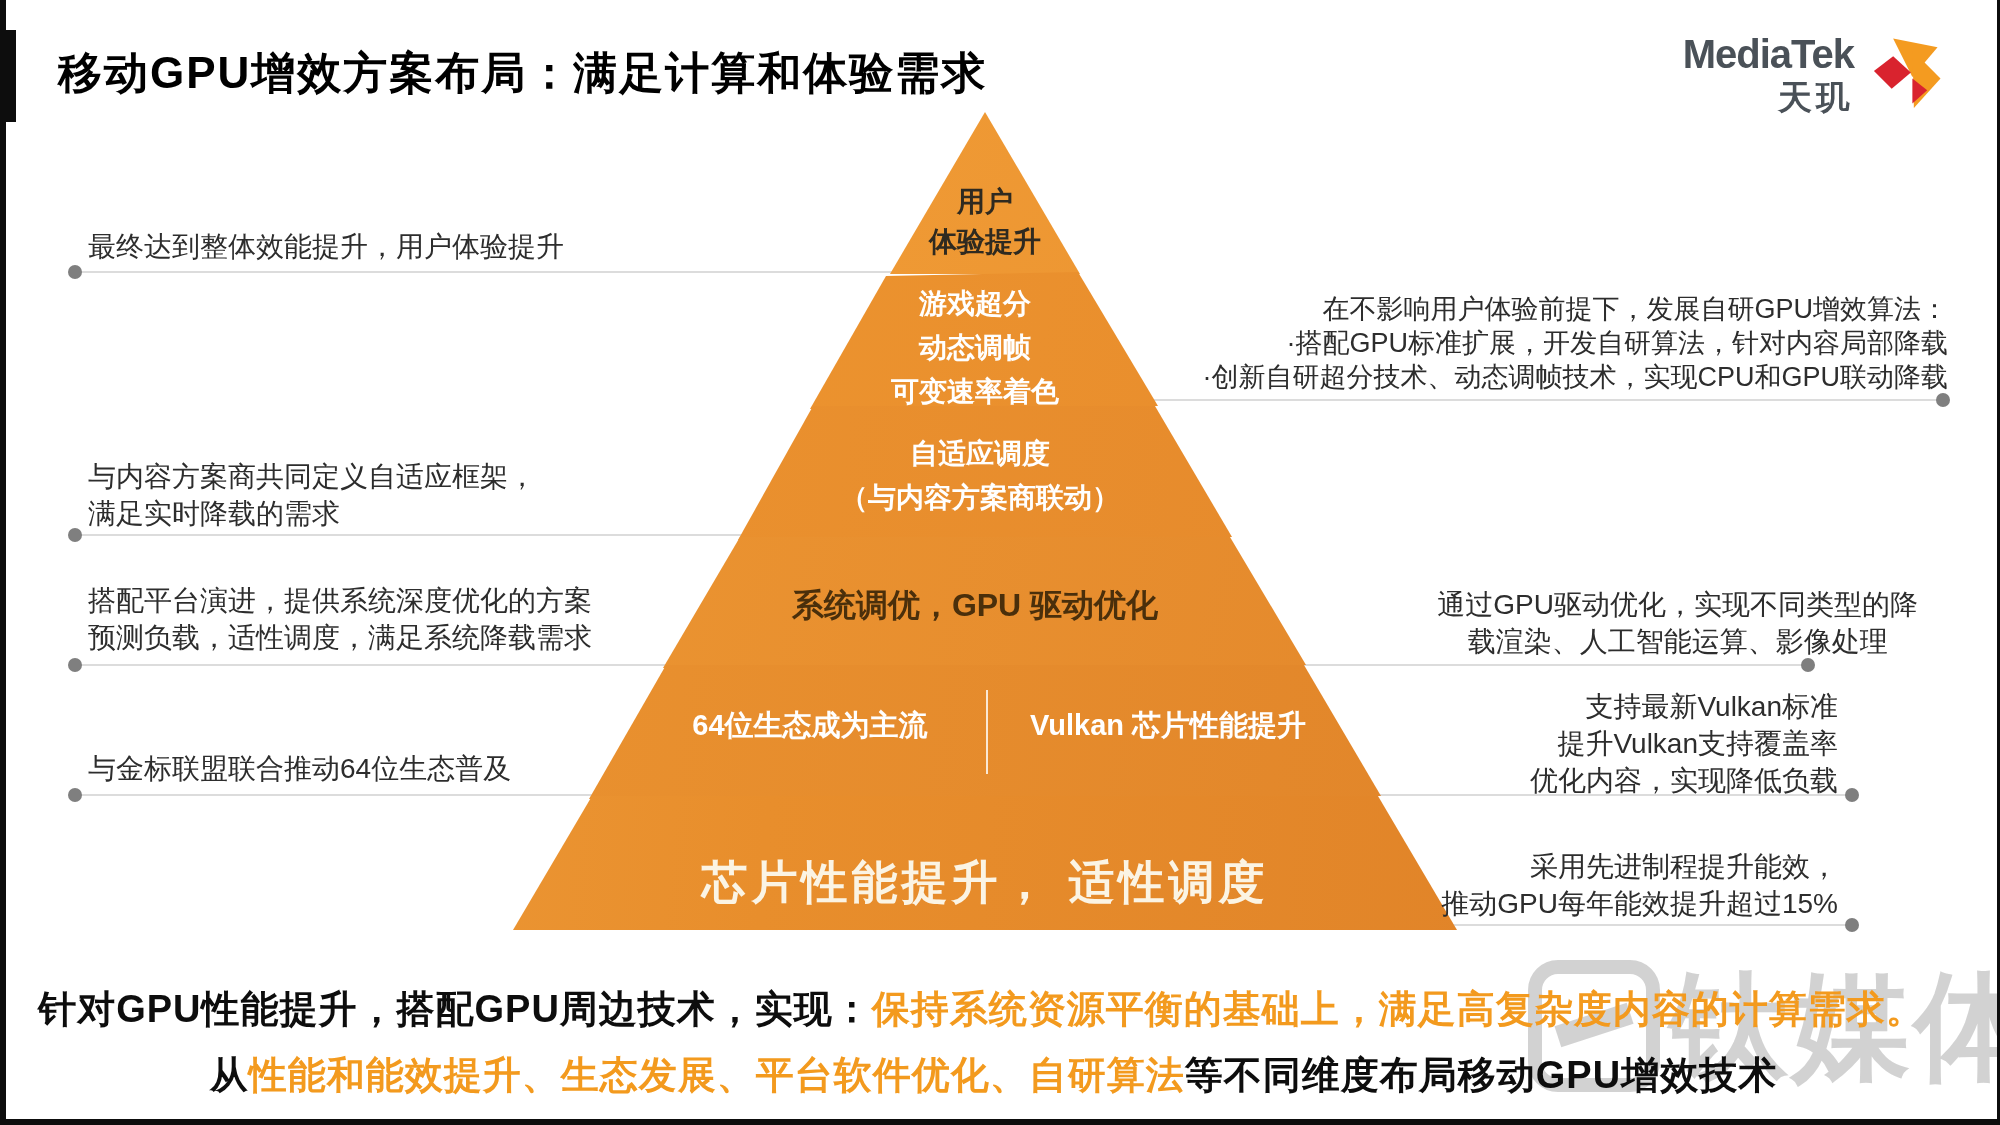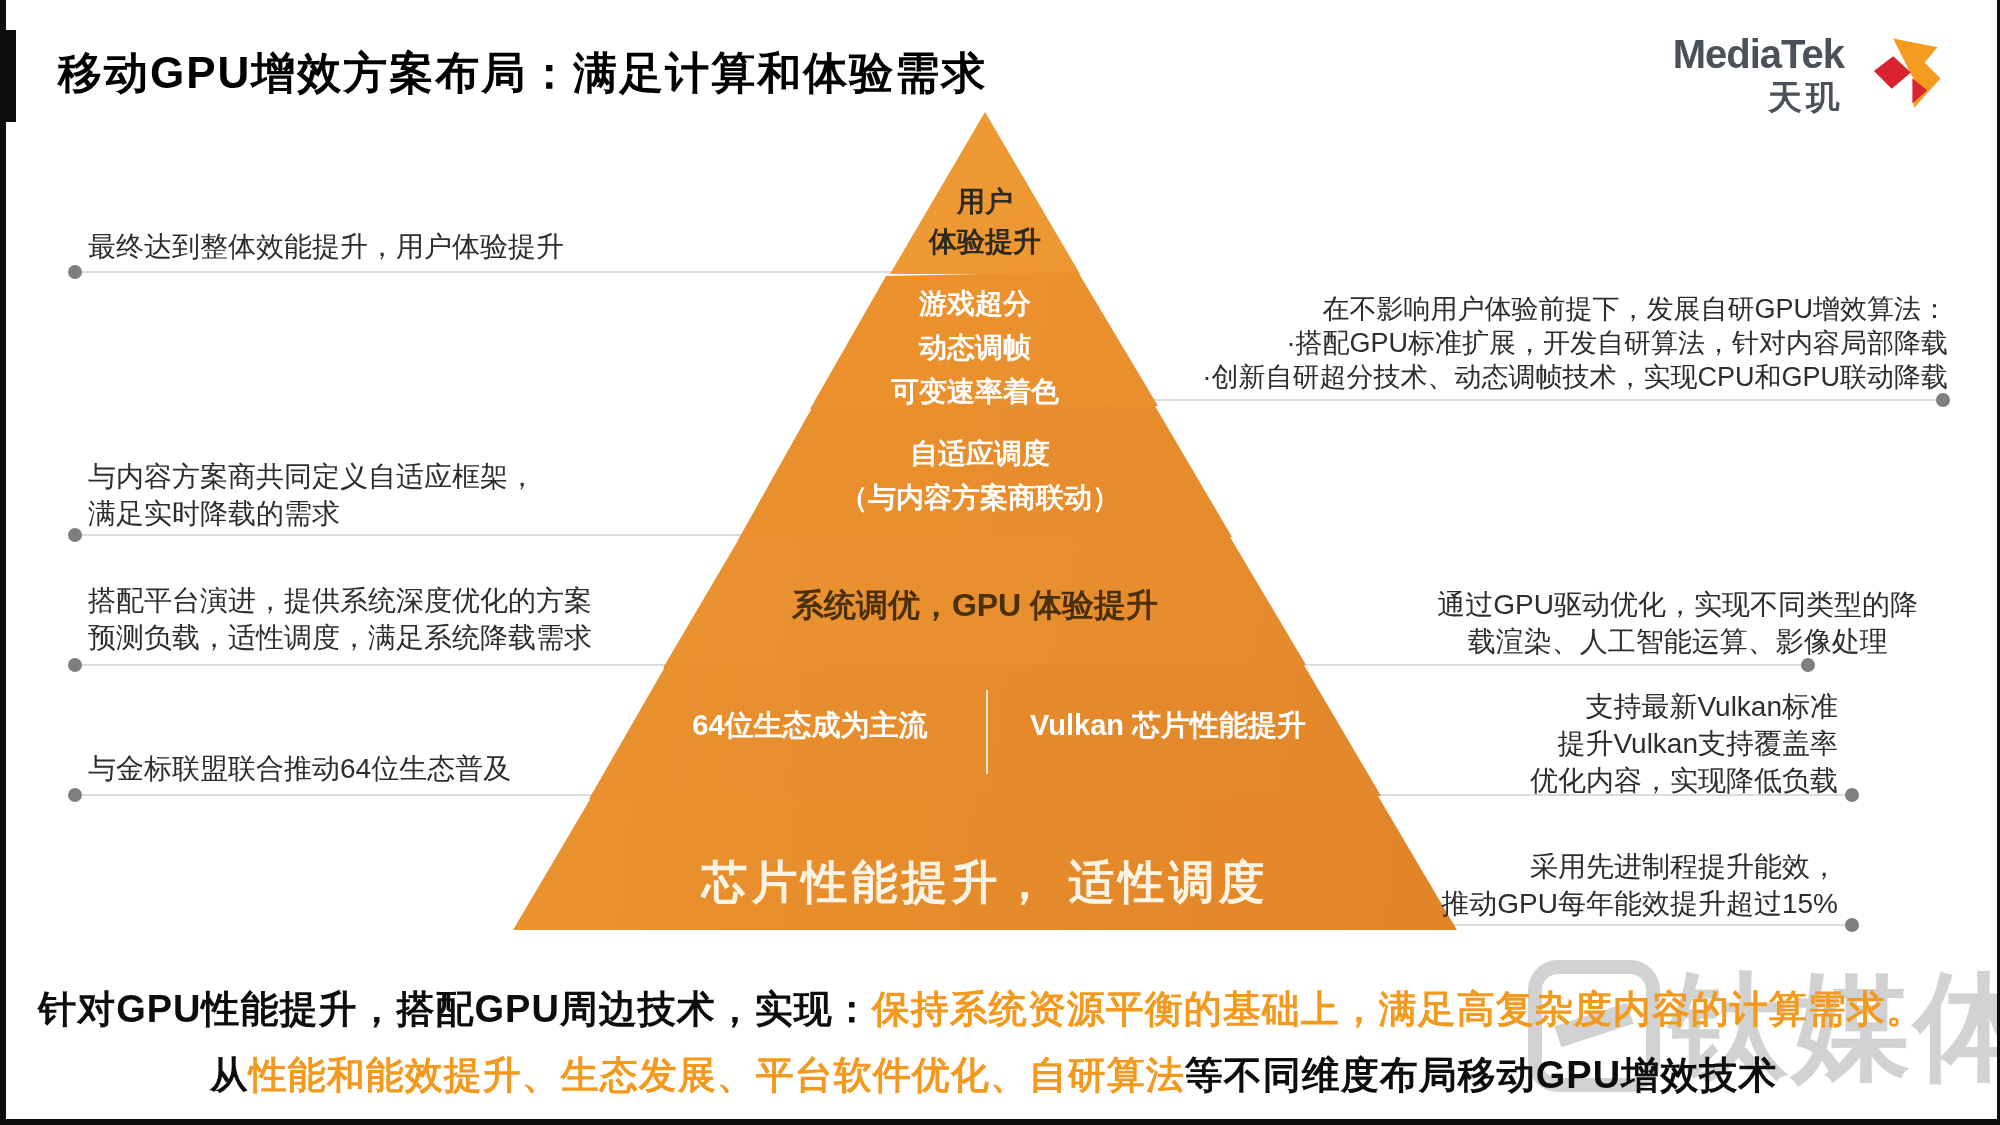--- a/index.html
+++ b/index.html
@@ -10,21 +10,21 @@
   }
   
   .edge{position:absolute;background:#0d0d0d;z-index:6;}
   .title-bar{position:absolute;left:0;top:30px;width:16px;height:92px;background:#0d0d0d;z-index:6;}
   .slide-title{
     position:absolute;left:58px;top:44px;font-size:44px;font-weight:900;
     color:#000;letter-spacing:2px;z-index:3;
   }
   
   .logo{position:absolute;right:58px;top:34px;display:flex;align-items:center;z-index:3;}
-  .logo-text{text-align:right;color:#4A5158;line-height:1;margin-right:24px;}
+  .logo-text{text-align:right;color:#4A5158;line-height:1;margin-right:14px;}
   .logo-brand{font-size:40px;font-weight:800;letter-spacing:-1px;}
   .logo-sub{font-size:34px;font-weight:800;margin-top:6px;letter-spacing:4px;}
   .logo-mark{width:74px;height:74px;}
   
   .layer{position:absolute;left:0;top:0;width:2000px;height:1125px;z-index:2;}
   .pl-text{
     position:absolute;transform:translateX(-50%);text-align:center;
     white-space:pre-line;font-weight:700;z-index:3;
   }
   .divider-v{position:absolute;width:2px;background:rgba(255,255,255,.8);z-index:3;}
@@ -100,21 +100,21 @@
 <div class="layer" style="clip-path:polygon(592px 796px,1378px 796px,1457px 930px,513px 930px);
             background:linear-gradient(to bottom,rgba(150,75,5,.40) 0,rgba(150,75,5,0) 5px),linear-gradient(95deg,#F0A03D 0%,#E88E2C 40%,#DC7D26 100%);"></div>
 
 <div class="pl-text" style="left:985px;top:182px;font-size:28px;line-height:40px;color:#2F2A20;">用户
 体验提升</div>
 <div class="pl-text" style="left:975px;top:282px;font-size:28px;line-height:44px;color:#ffffff;">游戏超分
 动态调帧
 可变速率着色</div>
 <div class="pl-text" style="left:980px;top:432px;font-size:28px;line-height:44px;color:#ffffff;">自适应调度
 （与内容方案商联动）</div>
-<div class="pl-text" style="left:975px;top:584px;font-size:32px;color:#4A2F0B;">系统调优，GPU 体验提升</div>
+<div class="pl-text" style="left:975px;top:584px;font-size:32px;color:#4A2F0B;">系统调优，GPU 驱动优化</div>
 <div class="pl-text" style="left:810px;top:706px;font-size:29px;color:#ffffff;">64位生态成为主流</div>
 <div class="divider-v" style="left:986px;top:690px;height:84px;"></div>
 <div class="pl-text" style="left:1168px;top:706px;font-size:29px;color:#ffffff;">Vulkan 芯片性能提升</div>
 <div class="pl-text" style="left:985px;top:852px;font-size:46px;color:#FBF4E4;letter-spacing:4px;">芯片性能提升， 适性调度</div>
 
 <div class="note" style="left:88px;top:228px;">最终达到整体效能提升，用户体验提升</div>
 <div class="cline" style="left:75px;top:271px;width:822px;"></div>
 <div class="cdot" style="left:68px;top:265px;"></div>
 
 <div class="note" style="left:88px;top:458px;">与内容方案商共同定义自适应框架，

